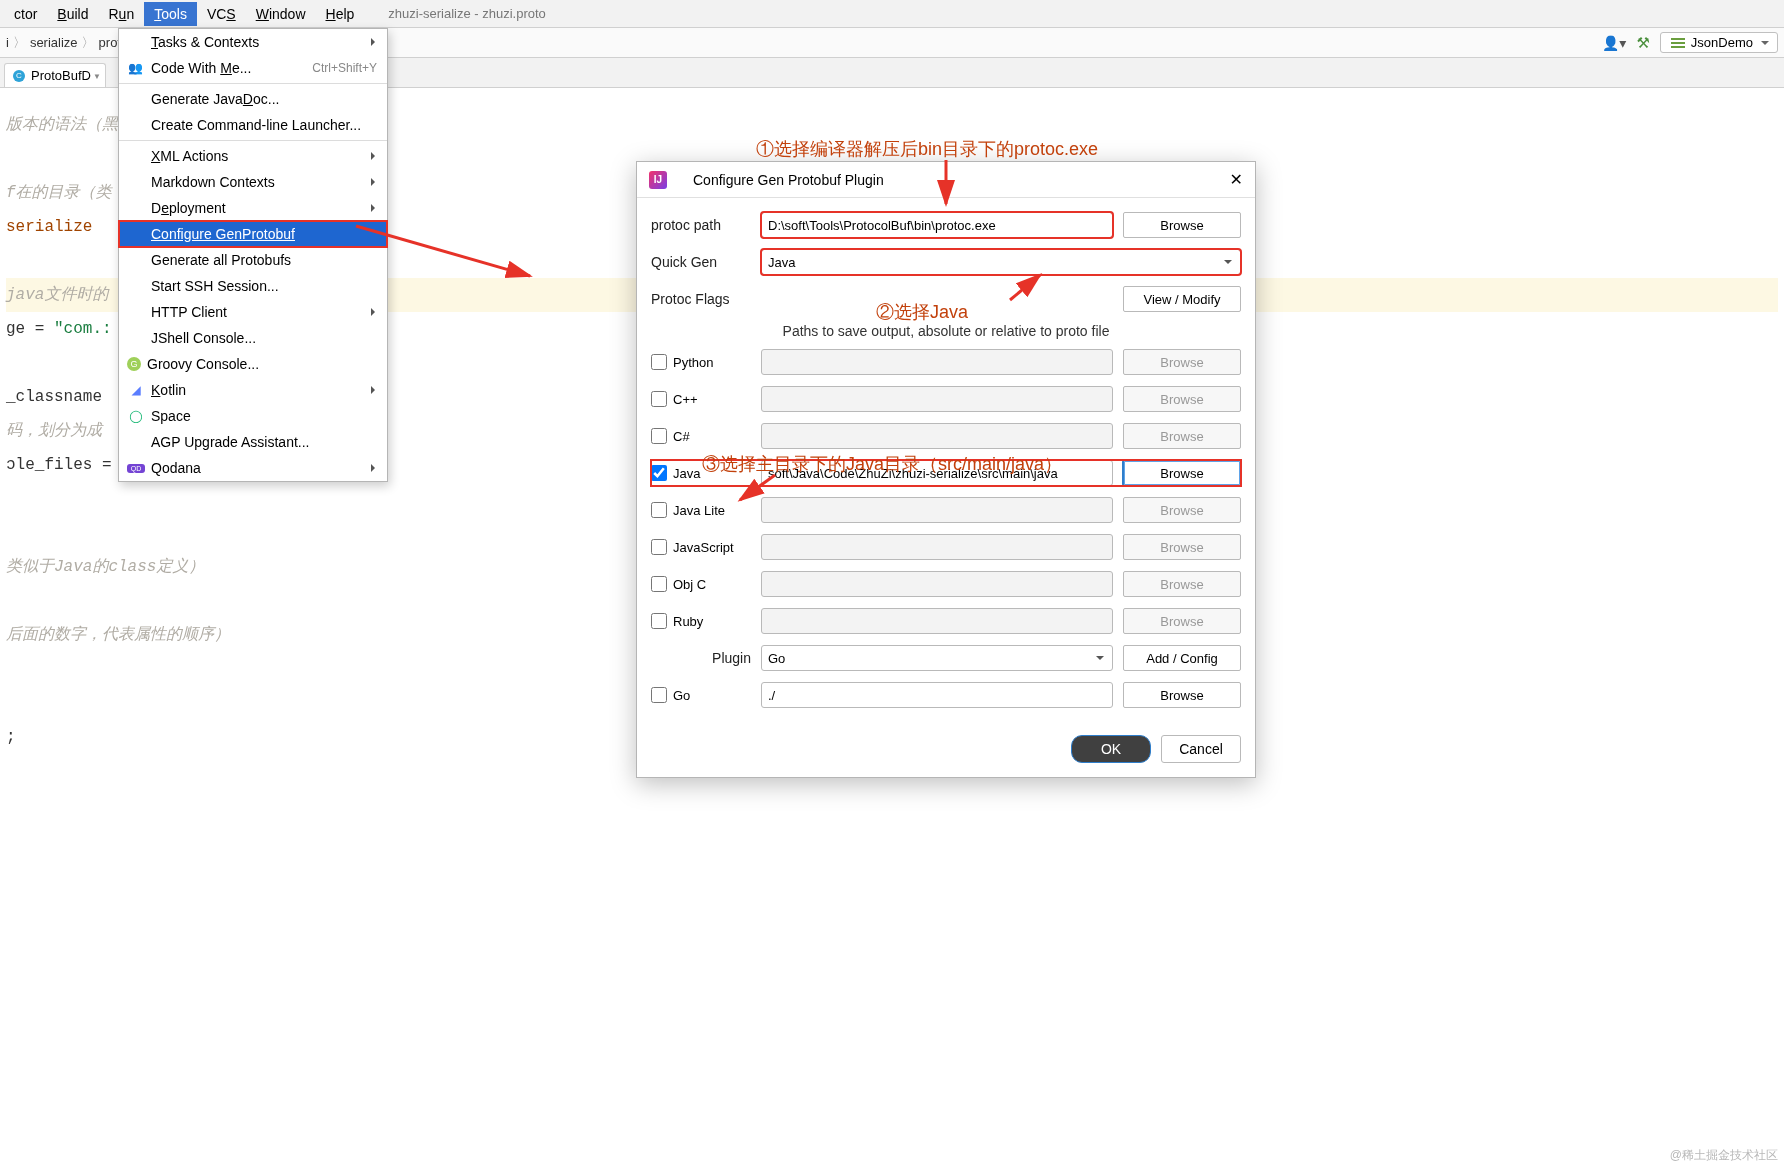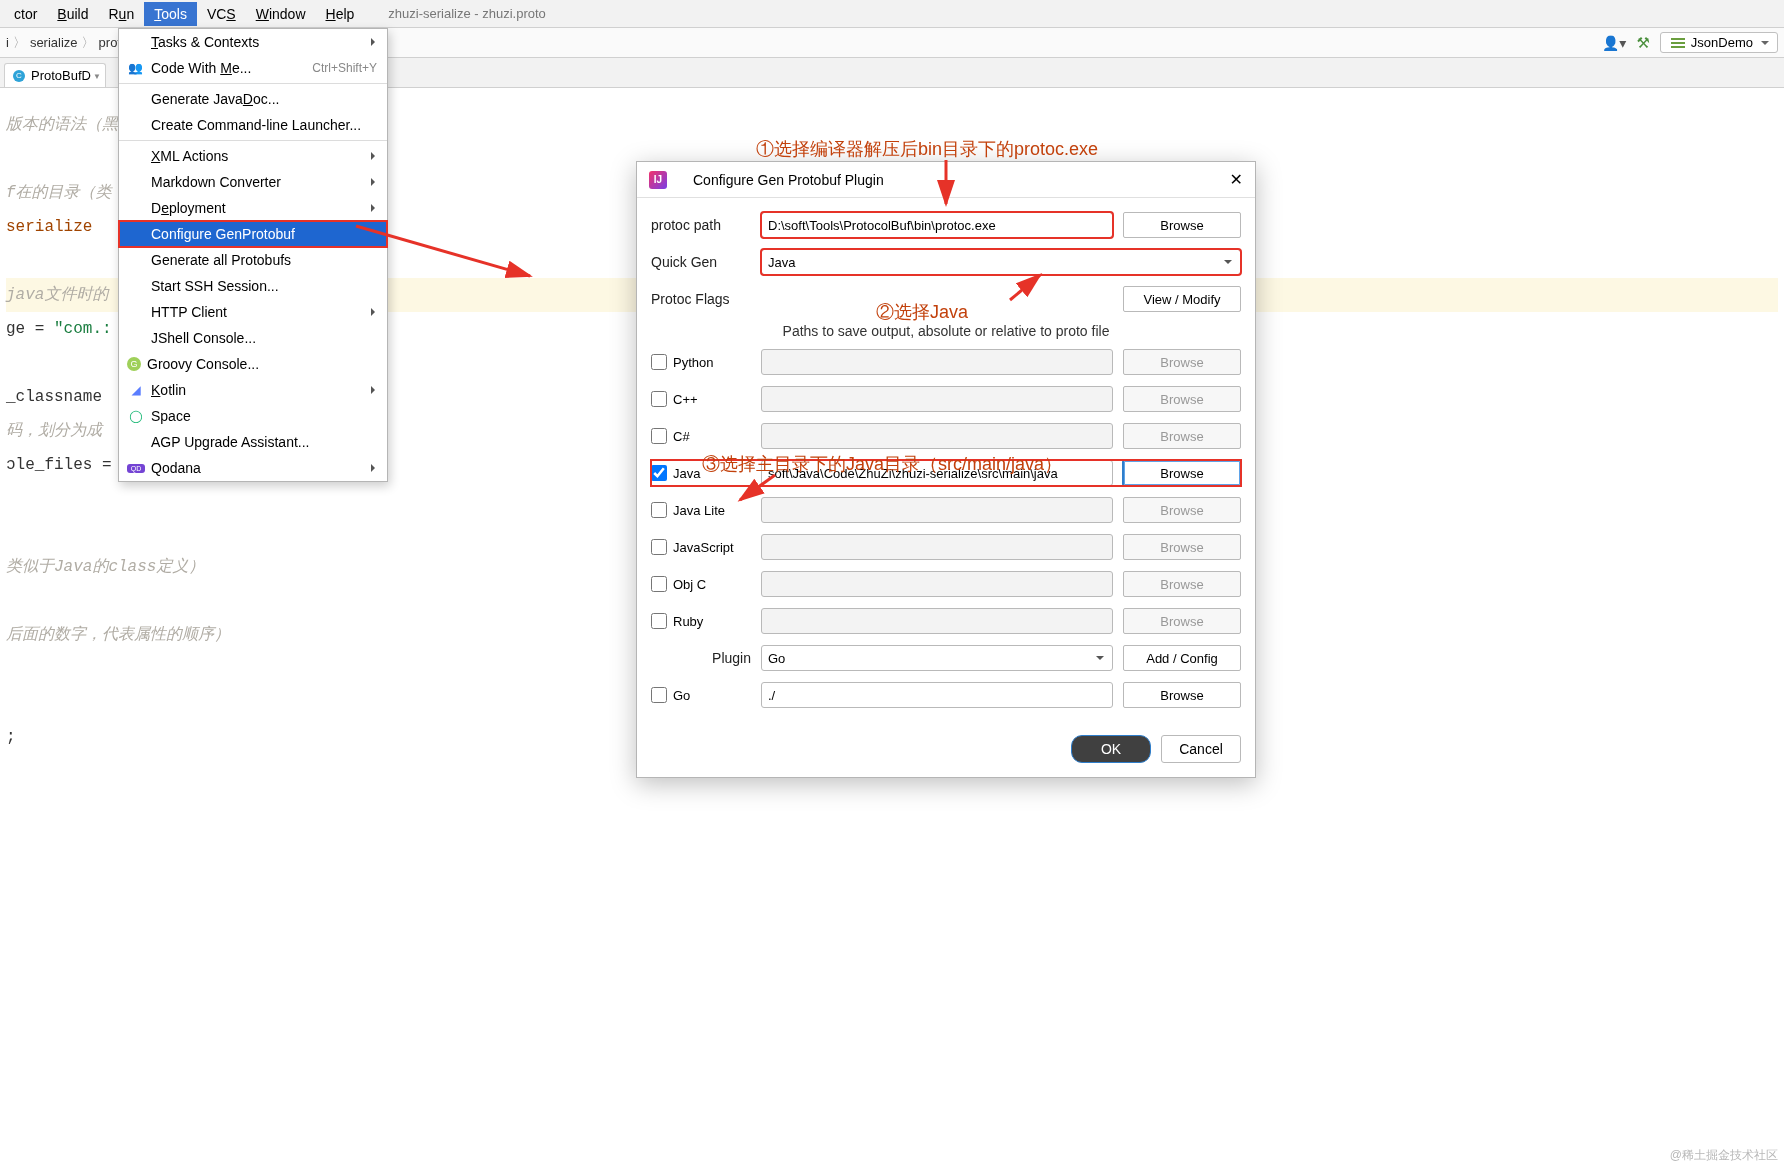--- a/index.html
+++ b/index.html
@@ -120,21 +120,21 @@
     position:relative;
   }
   .dropdown .row.sel { background:#1e66d0; color:#fff; }
   .dropdown .sep { height:1px; background:#dcdcdc; margin:2px 0; }
   .dropdown .sub::after {
     content:""; position:absolute; right:8px; top:50%; margin-top:-4px;
     border:4px solid transparent; border-left-color:#555;
   }
   .dropdown .ico { width:18px; text-align:center; margin-right:6px; font-size:12px; }
   .dropdown .shortcut { margin-left:auto; color:#888; font-size:12px; }
-  .red-box { outline:2px solid #e63228; outline-offset:-1px; }
+  .red-box { outline:2px solid #e63228; outline-offset:-1px;text-decoration:underline; }
 
   
   .dialog {
     position:absolute;
     left:636px; top:161px;
     width:620px;
     background:#fff;
     border:1px solid #b5b5b5;
     box-shadow:0 6px 24px rgba(0,0,0,.25);
     z-index:30;
@@ -292,21 +292,21 @@
       <span class="ico"></span>
       <span>Create Command-line Launcher...</span>
     </div>
   <div class="sep"></div>
   <div class="row sub">
       <span class="ico"></span>
       <span><u>X</u>ML Actions</span>
     </div>
   <div class="row sub">
       <span class="ico"></span>
-      <span>Markdown Converter</span>
+      <span>Markdown Contexts</span>
     </div>
   <div class="row sub">
       <span class="ico"></span>
       <span>D<u>e</u>ployment</span>
     </div>
   <div class="row sel red-box">
       <span class="ico"></span>
       <span>Configure GenProtobuf</span>
     </div>
   <div class="row">

